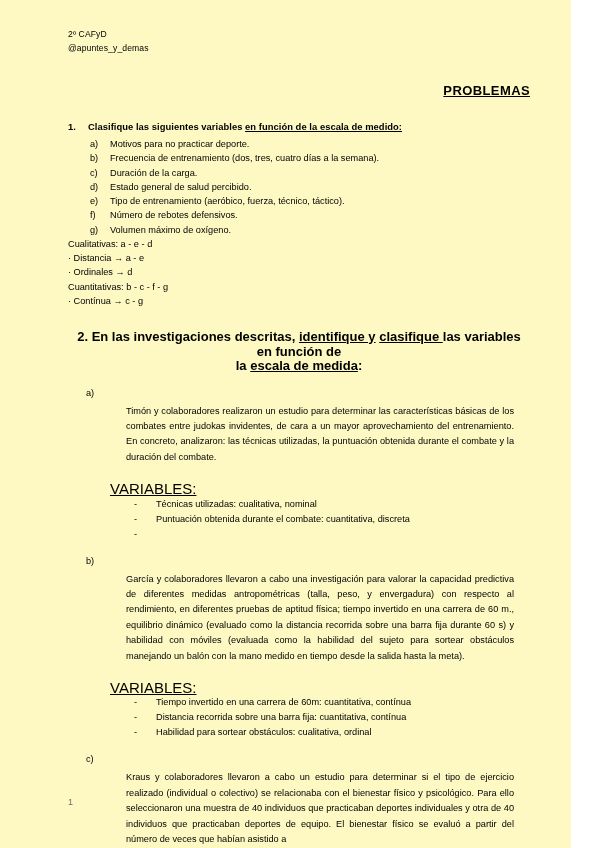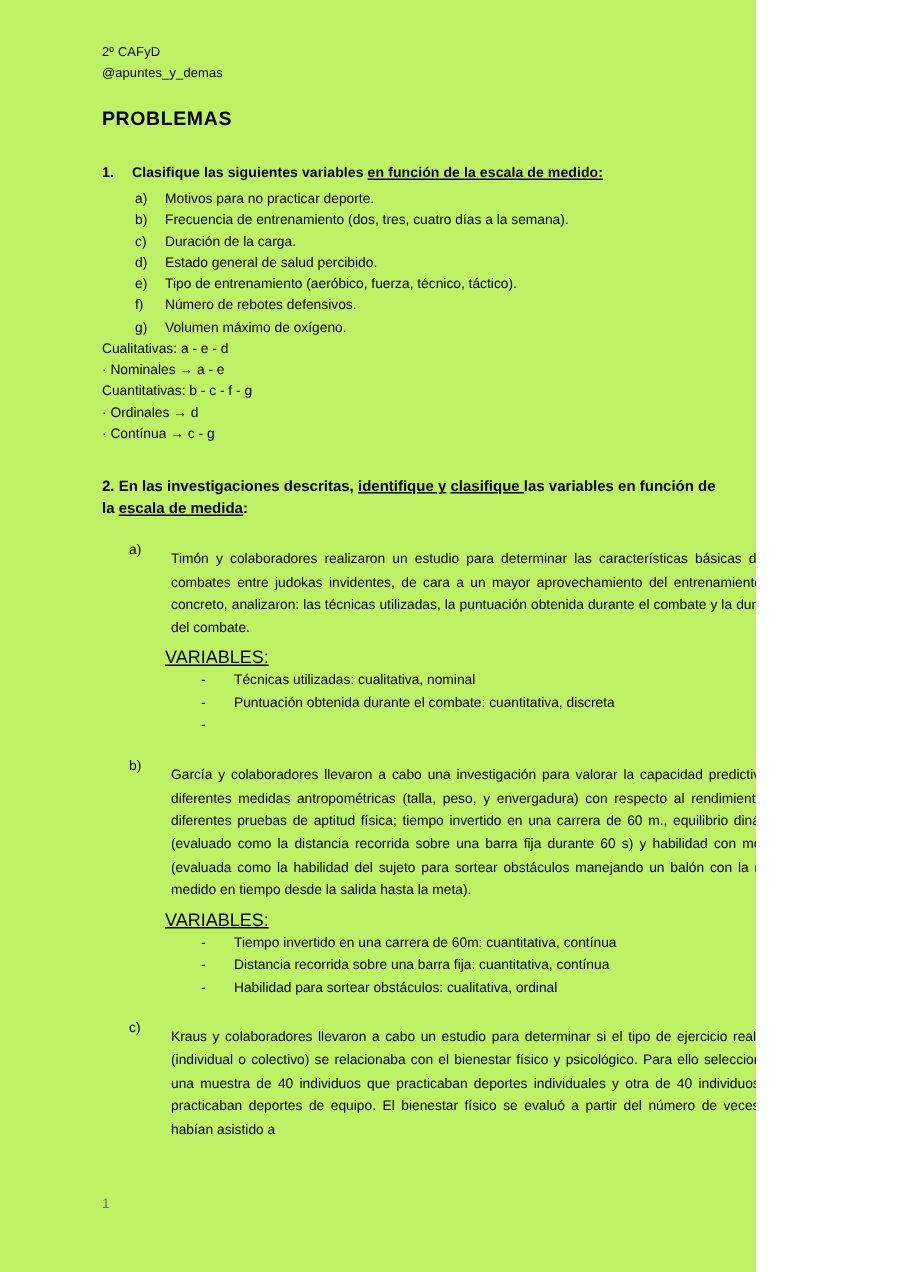--- a/index.html
+++ b/index.html
@@ -9,45 +9,46 @@
   }
   body {
     width: 600px;
     height: 848px;
     font-family: "Liberation Sans", sans-serif;
     color: #000000;
     -webkit-font-smoothing: none;
   }
   .page {
     position: relative;
-    width: 504px;
+    width: 571px;
     height: 848px;
-    background: #bef264;
+    background: #fef9c3;
     overflow: hidden;
   }
   .content {
     position: absolute;
     left: 68px;
     top: 28px;
     width: 462px;
   }
 
   
   .header-line {
     font-size: 8.6px;
     line-height: 13.5px;
     letter-spacing: 0.1px;
   }
   .doc-title {
-    text-align: left;
+    text-align: right;
     font-size: 13px;
     font-weight: bold;
     letter-spacing: 0.4px;
-    margin-top: 16px;
+    margin-top: 28px;
     margin-bottom: 0;
+    text-decoration: underline;
   }
 
   
   .q1-block {
     margin-top: 22px;
   }
   .q1-heading {
     font-size: 9.4px;
     font-weight: bold;
     line-height: 14px;
@@ -81,23 +82,24 @@
   .ans-line {
     font-size: 9.2px;
     line-height: 14.2px;
   }
 
   
   .q2-block {
     margin-top: 22px;
   }
   .q2-heading {
-    font-size: 10px;
+    font-size: 13px;
     font-weight: bold;
     line-height: 14.5px;
+    text-align: center;
   }
 
   .item {
     margin-top: 14px;
     display: flex;
     font-size: 9.2px;
   }
   .item .mk {
     flex: 0 0 24px;
     width: 24px;
@@ -105,25 +107,25 @@
     box-sizing: content-box;
   }
   .item .body {
     flex: 1 1 auto;
   }
   .para {
     text-align: justify;
     text-justify: inter-word;
     line-height: 15.4px;
     font-size: 9.2px;
-    margin: 4px;
+    margin: 16px;
   }
 
   .vars-label {
-    font-size: 12px;
+    font-size: 15px;
     line-height: 15.4px;
     margin-top: 0;
   }
   ul.dash-list {
     list-style: none;
     margin: 0;
     padding: 0;
   }
   ul.dash-list li {
     font-size: 9.2px;
@@ -185,23 +187,23 @@
             <span>Número de rebotes defensivos.</span>
           </li>
         <li>
             <span class="mk">g)</span>
             <span>Volumen máximo de oxígeno.</span>
           </li>
       </ol>
 
       <div class="ans-block">
         <div class="ans-line">Cualitativas: a - e - d</div>
-        <div class="ans-line">· Nominales → a - e</div>
+        <div class="ans-line">· Distancia → a - e</div>
+        <div class="ans-line">· Ordinales → d</div>
         <div class="ans-line">Cuantitativas: b - c - f - g</div>
-        <div class="ans-line">· Ordinales → d</div>
         <div class="ans-line">· Contínua → c - g</div>
       </div>
     </div>
 
     <div class="q2-block">
       <div class="q2-heading"><span>2. En las investigaciones descritas, </span><span class="u">identifique y</span><span> </span><span class="u">clasifique </span><span>las variables en función de</span><br><span>la </span><span class="u">escala de medida</span><span>:</span></div>
 
       <div class="item">
         <span class="mk">a)</span>
         <div class="body">

